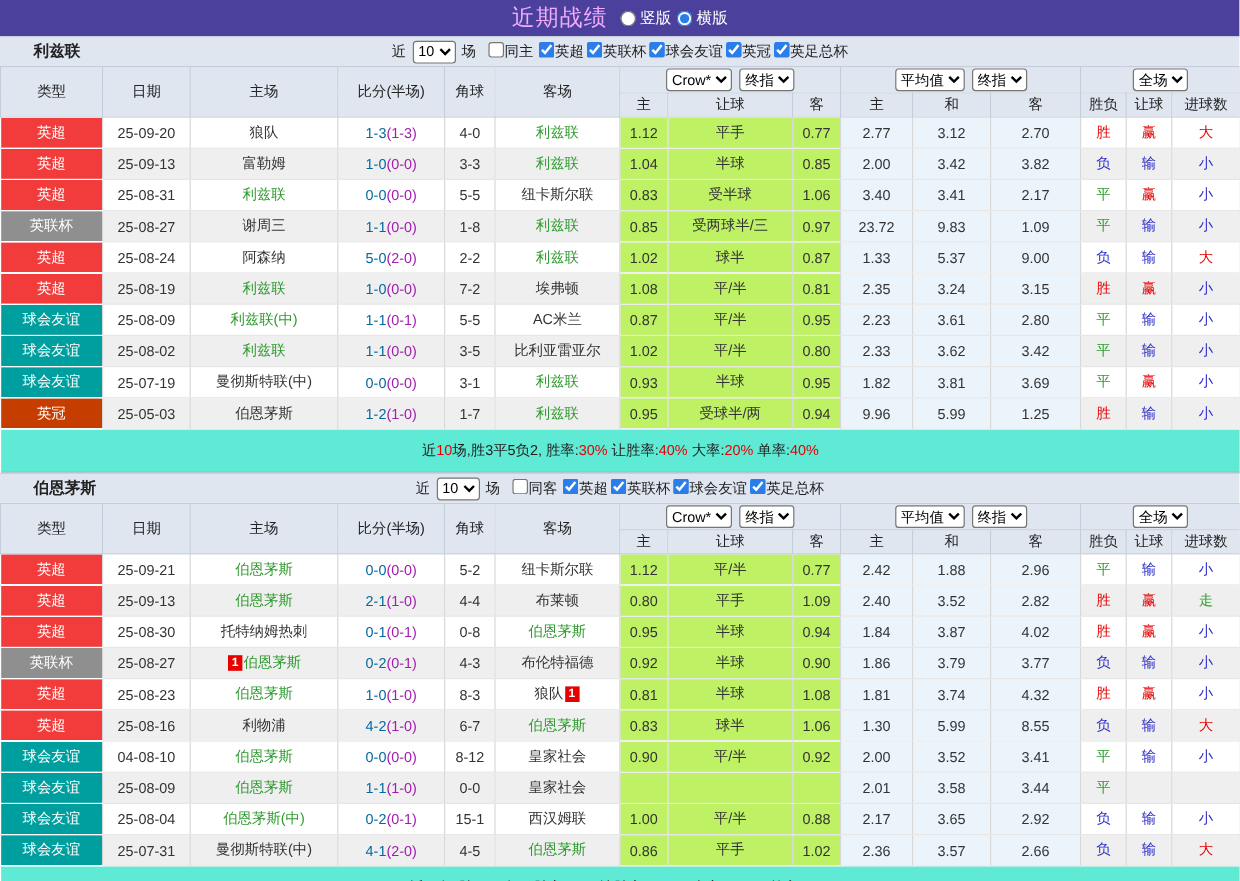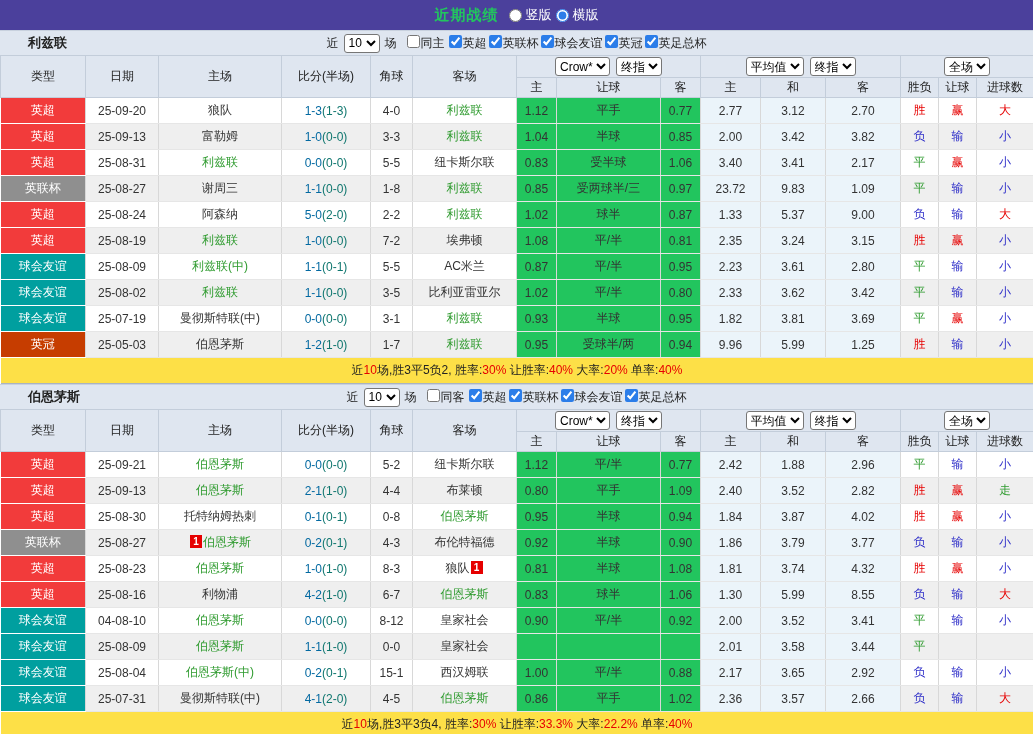--- a/index.html
+++ b/index.html
@@ -2,21 +2,21 @@
 <html><head>
 <meta charset="utf-8">
 <style>
   *{margin:0;padding:0;box-sizing:border-box}
   html,body{background:#fff}
   body{width:1033px;font-family:"Liberation Sans","DejaVu Sans",sans-serif;font-size:12px;color:#333}
   .page{width:1033px}
 
   
   .titlebar{height:30px;background:#4b409c;display:flex;align-items:center;justify-content:center;gap:10px}
-  .titlebar .title{color:#22c55e;font-weight:bold;font-size:15px;letter-spacing:1px}
+  .titlebar .title{color:#f0abfc;font-weight:normal;font-size:19px;letter-spacing:1px}
   .radios{display:flex;align-items:center;gap:4px}
   .radio-label{display:flex;align-items:center;gap:4px;color:#fff;font-size:13px;cursor:pointer}
   .radio-label input{width:13px;height:13px;accent-color:#2b7de9;margin:0}
 
   
   .filter-row{position:relative;height:25px;background:#dfe6f0;display:flex;align-items:center;justify-content:center;border-top:1px solid #c8d1de}
   .team-name{position:absolute;left:28px;font-weight:bold;font-size:13px;color:#222}
   .filter-controls{display:flex;align-items:center;gap:2px;font-size:12px;color:#222}
   .filter-controls .count-select{margin:0 3px;height:19px;font-size:12px;border:1px solid #767676;border-radius:3px;background:#fff}
   .cb-label{display:inline-flex;align-items:flex-start;cursor:pointer}
@@ -26,27 +26,27 @@
   
   table.results-table{width:1033px;table-layout:fixed;border-collapse:collapse}
   thead th{background:#dfe6f0;font-weight:normal;font-size:12px;color:#222;border:1px solid #c3cdda;height:20px;overflow:hidden;white-space:nowrap}
   thead tr:first-child th{height:21px}
   th.grp{padding:1px 0}
   .grp-wrap{display:flex;align-items:center;justify-content:center;gap:6px}
   select.hdr-select{height:19px;font-size:12px;border:1px solid #767676;border-radius:3px;background:#fff;max-width:92px}
   tbody td{height:26px;text-align:center;border-left:1px solid #d8d8d8;border-right:1px solid #d8d8d8;border-bottom:1px solid #e6e6e6;font-size:12px;overflow:hidden;white-space:nowrap;color:#333}
   tbody tr:nth-child(even){background:#efefef}
   td.type{color:#fff;border-bottom:1px solid #fff;border-left:none}
-  td.crow{background:#22c55e}
+  td.crow{background:#bef264}
   td.avg{background:#ebf4fa}
   td.team .g{color:#2f9b2f}
   td.score .sc{color:#0369a1}
-  td.score .hf{color:#0f766e}
+  td.score .hf{color:#a21caf}
   .card{display:inline-block;width:12px;height:13px;background:#e60000;color:#fff;font-size:10px;line-height:13px;text-align:center;font-weight:bold;margin:0 1px;vertical-align:1px}
-  tfoot td.summary{height:26px;text-align:center;background:#fde047;border-bottom:1px solid #aab3c0;font-size:12px;color:#222}
+  tfoot td.summary{height:36px;text-align:center;background:#5eead4;border-bottom:1px solid #aab3c0;font-size:12px;color:#222}
   tfoot td.summary .r{color:#e60000}
 </style>
 </head>
 <body>
 
 <div class="page">
   <div class="titlebar">
     <span class="title">近期战绩</span>
     <span class="radios">
         <label class="radio-label">

